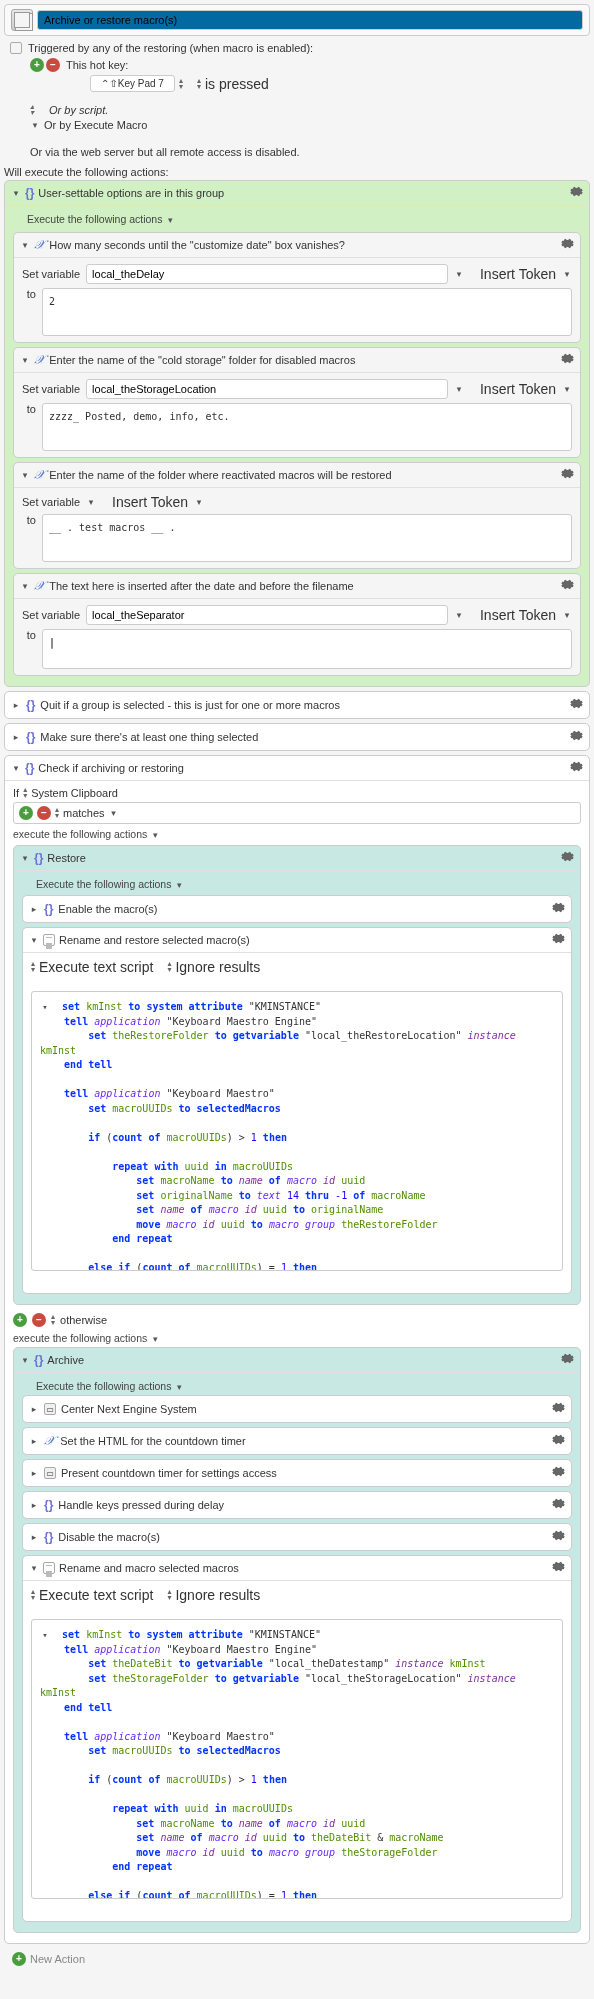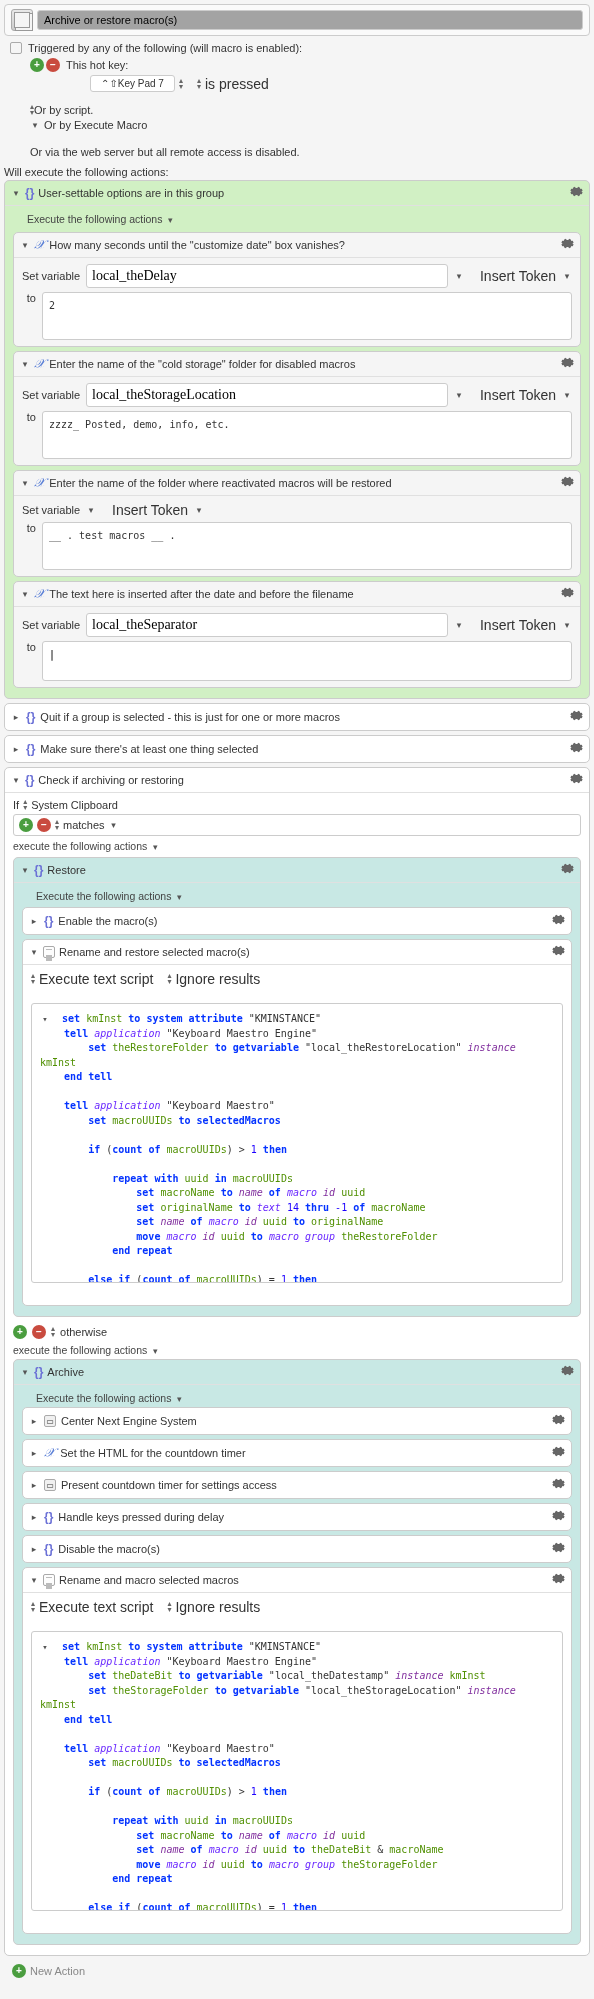--- a/index.html
+++ b/index.html
@@ -1,21 +1,21 @@
 <!DOCTYPE html>
 <html><head>
 <meta charset="utf-8">
 <style>
 * { box-sizing: border-box; }
 body { margin: 0; font-family: -apple-system, "Helvetica Neue", sans-serif; font-size: 11px; color: #333; background: #f5f5f5; padding: 4px; }
 .row { display: flex; align-items: center; gap: 4px; }
 .title-row { border: 1px solid #ccc; background: #fafafa; border-radius: 4px; padding: 4px 6px; margin-bottom: 6px; }
 .app-icon { width: 22px; height: 22px; background: linear-gradient(#e8e8e8,#ccc); border: 1px solid #aaa; border-radius: 3px; flex-shrink: 0; display:flex;align-items:center;justify-content:center;}
 .app-icon::before{content:"";width:14px;height:14px;border:1px solid #999;background:#f5f5f5;box-shadow:2px 2px 0 #f5f5f5, 2px 2px 0 1px #999;}
-.title-input { flex: 1; border: 1px solid #ccc; border-radius: 3px; padding: 3px 6px; font-size: 11px; background: #a3a3a3; }
+.title-input { flex: 1; border: 1px solid #ccc; border-radius: 3px; padding: 3px 6px; font-size: 11px; background: #0369a1; }
 .checkbox { width: 12px; height: 12px; border: 1px solid #aaa; border-radius: 2px; flex-shrink: 0; }
 .trigger-block { padding-left: 6px; margin-bottom: 6px; }
 .plus-minus { display: flex; gap: 2px; }
 .plus { width: 14px; height: 14px; border-radius: 50%; background: #4a9d3f; color: #fff; display: flex; align-items: center; justify-content: center; font-size: 10px; line-height: 1; font-weight: bold; }
 .minus { width: 14px; height: 14px; border-radius: 50%; background: #c94b3f; color: #fff; display: flex; align-items: center; justify-content: center; font-size: 10px; line-height: 1; font-weight: bold; }
 .indent { margin-left: 20px; }
 .hotkey-box { border: 1px solid #ccc; border-radius: 3px; background: #fff; padding: 2px 10px; font-size: 10px; }
 .sel-arrows { font-size: 8px; color: #666; display:flex; flex-direction:column; line-height:6px;}
 .sel-arrows::before{content:"▴";}
 .sel-arrows::after{content:"▾";}
@@ -27,21 +27,21 @@
 .gear svg{width:13px;height:13px;}
 .braces { color: #6a70d6; font-weight: bold; font-size: 12px; }
 .var-x { color: #5a7fd6; font-style: italic; font-size: 13px; font-family: serif; }
 .calc-i { width:12px;height:12px;border:1px solid #aaa;border-radius:2px;display:inline-flex;align-items:center;justify-content:center;font-size:8px;background:#f0f0f0;}
 .script-i{width:12px;height:12px;border:1px solid #aaa;border-radius:2px;background:#fdfdfd;position:relative;flex-shrink:0;}
 .script-i::before{content:"";position:absolute;inset:2px;border-top:1px solid #bbb;box-shadow:0 2px 0 #bbb,0 4px 0 #bbb,0 6px 0 #bbb;}
 .green-group { background: #d1f0c4; }
 .teal-group { background: #c8e8e4; }
 .action-body { padding: 6px 8px; }
 .sub-action { background: #f5f5f5; border: 1px solid #ccc; border-radius: 5px; margin: 4px 0; }
-.input-field { border: 1px solid #ccc; border-radius: 3px; padding: 3px 5px; font-size: 14px; background: #fff; font-family: Liberation Serif, serif; }
+.input-field { border: 1px solid #ccc; border-radius: 3px; padding: 3px 5px; font-size: 11px; background: #fff; font-family: Liberation Sans, sans-serif; }
 .wide { flex: 1; }
 .textarea { border: 1px solid #ccc; border-radius: 3px; padding: 6px; background: #fff; font-family: Menlo, monospace; font-size: 10px; white-space: pre; overflow: hidden; line-height: 1.4; }
 .cursor::after{content:"|";animation:none;font-weight:bold;}
 .dd { font-size: 14px; color: #333; cursor: default; }
 .mini-label { font-size: 10.5px; color: #444; padding: 1px 0 3px 14px; }
 .collapsed-row { padding: 5px 6px; border: 1px solid #ccc; border-radius: 5px; background: #fff; display:flex;align-items:center;gap:5px;margin-bottom:4px;}
 .code { font-family: Menlo, monospace; font-size: 10px; line-height: 1.45; white-space: pre-wrap; word-break: break-word; }
 .kw { color: #0433ff; font-weight: bold; }
 .var { color: #4f8f00; }
 .cls { color: #6a29ff; font-style: italic; }
@@ -56,37 +56,37 @@
 <body>
 
 <div class="row title-row">
   <div class="app-icon"></div>
   <input class="title-input" value="Archive or restore macro(s)" style="">
 </div>
 
 <div class="trigger-block">
   <div class="row" style="gap:6px;">
     <span class="checkbox"></span>
-    <span>Triggered by any of the following (will macro is enabled):</span>
+    <span>Triggered by any of the restoring (when macro is enabled):</span>
   </div>
   <div class="row indent" style="margin-top:4px;gap:6px;">
     <div class="plus-minus">
       <div class="plus">+</div>
       <div class="minus">−</div>
     </div>
     <span>This hot key:</span>
   </div>
   <div class="row" style="margin-left:80px;margin-top:3px;gap:4px;">
     <span class="hotkey-box">⌃⇧Key Pad 7</span>
     <span class="sel-arrows"></span>
     <span style="width:6px;"></span>
     <span class="sel-arrows"></span>
     <span class="dd">is pressed</span>
   </div>
-  <div class="row indent" style="margin-top:12px;gap:0;">
+  <div class="row indent" style="margin-top:12px;gap:15px;font-style:italic;">
     <span class="sel-arrows"></span>
     <span>Or by script.</span>
   </div>
   <div class="row indent" style="margin-top:3px;gap:4px;">
     <span class="disclose">▾</span>
     <span>Or by Execute Macro</span>
   </div>
   <div class="row indent" style="margin-top:15px;">
     <span>Or via the web server but all remote access is disabled.</span>
   </div>

